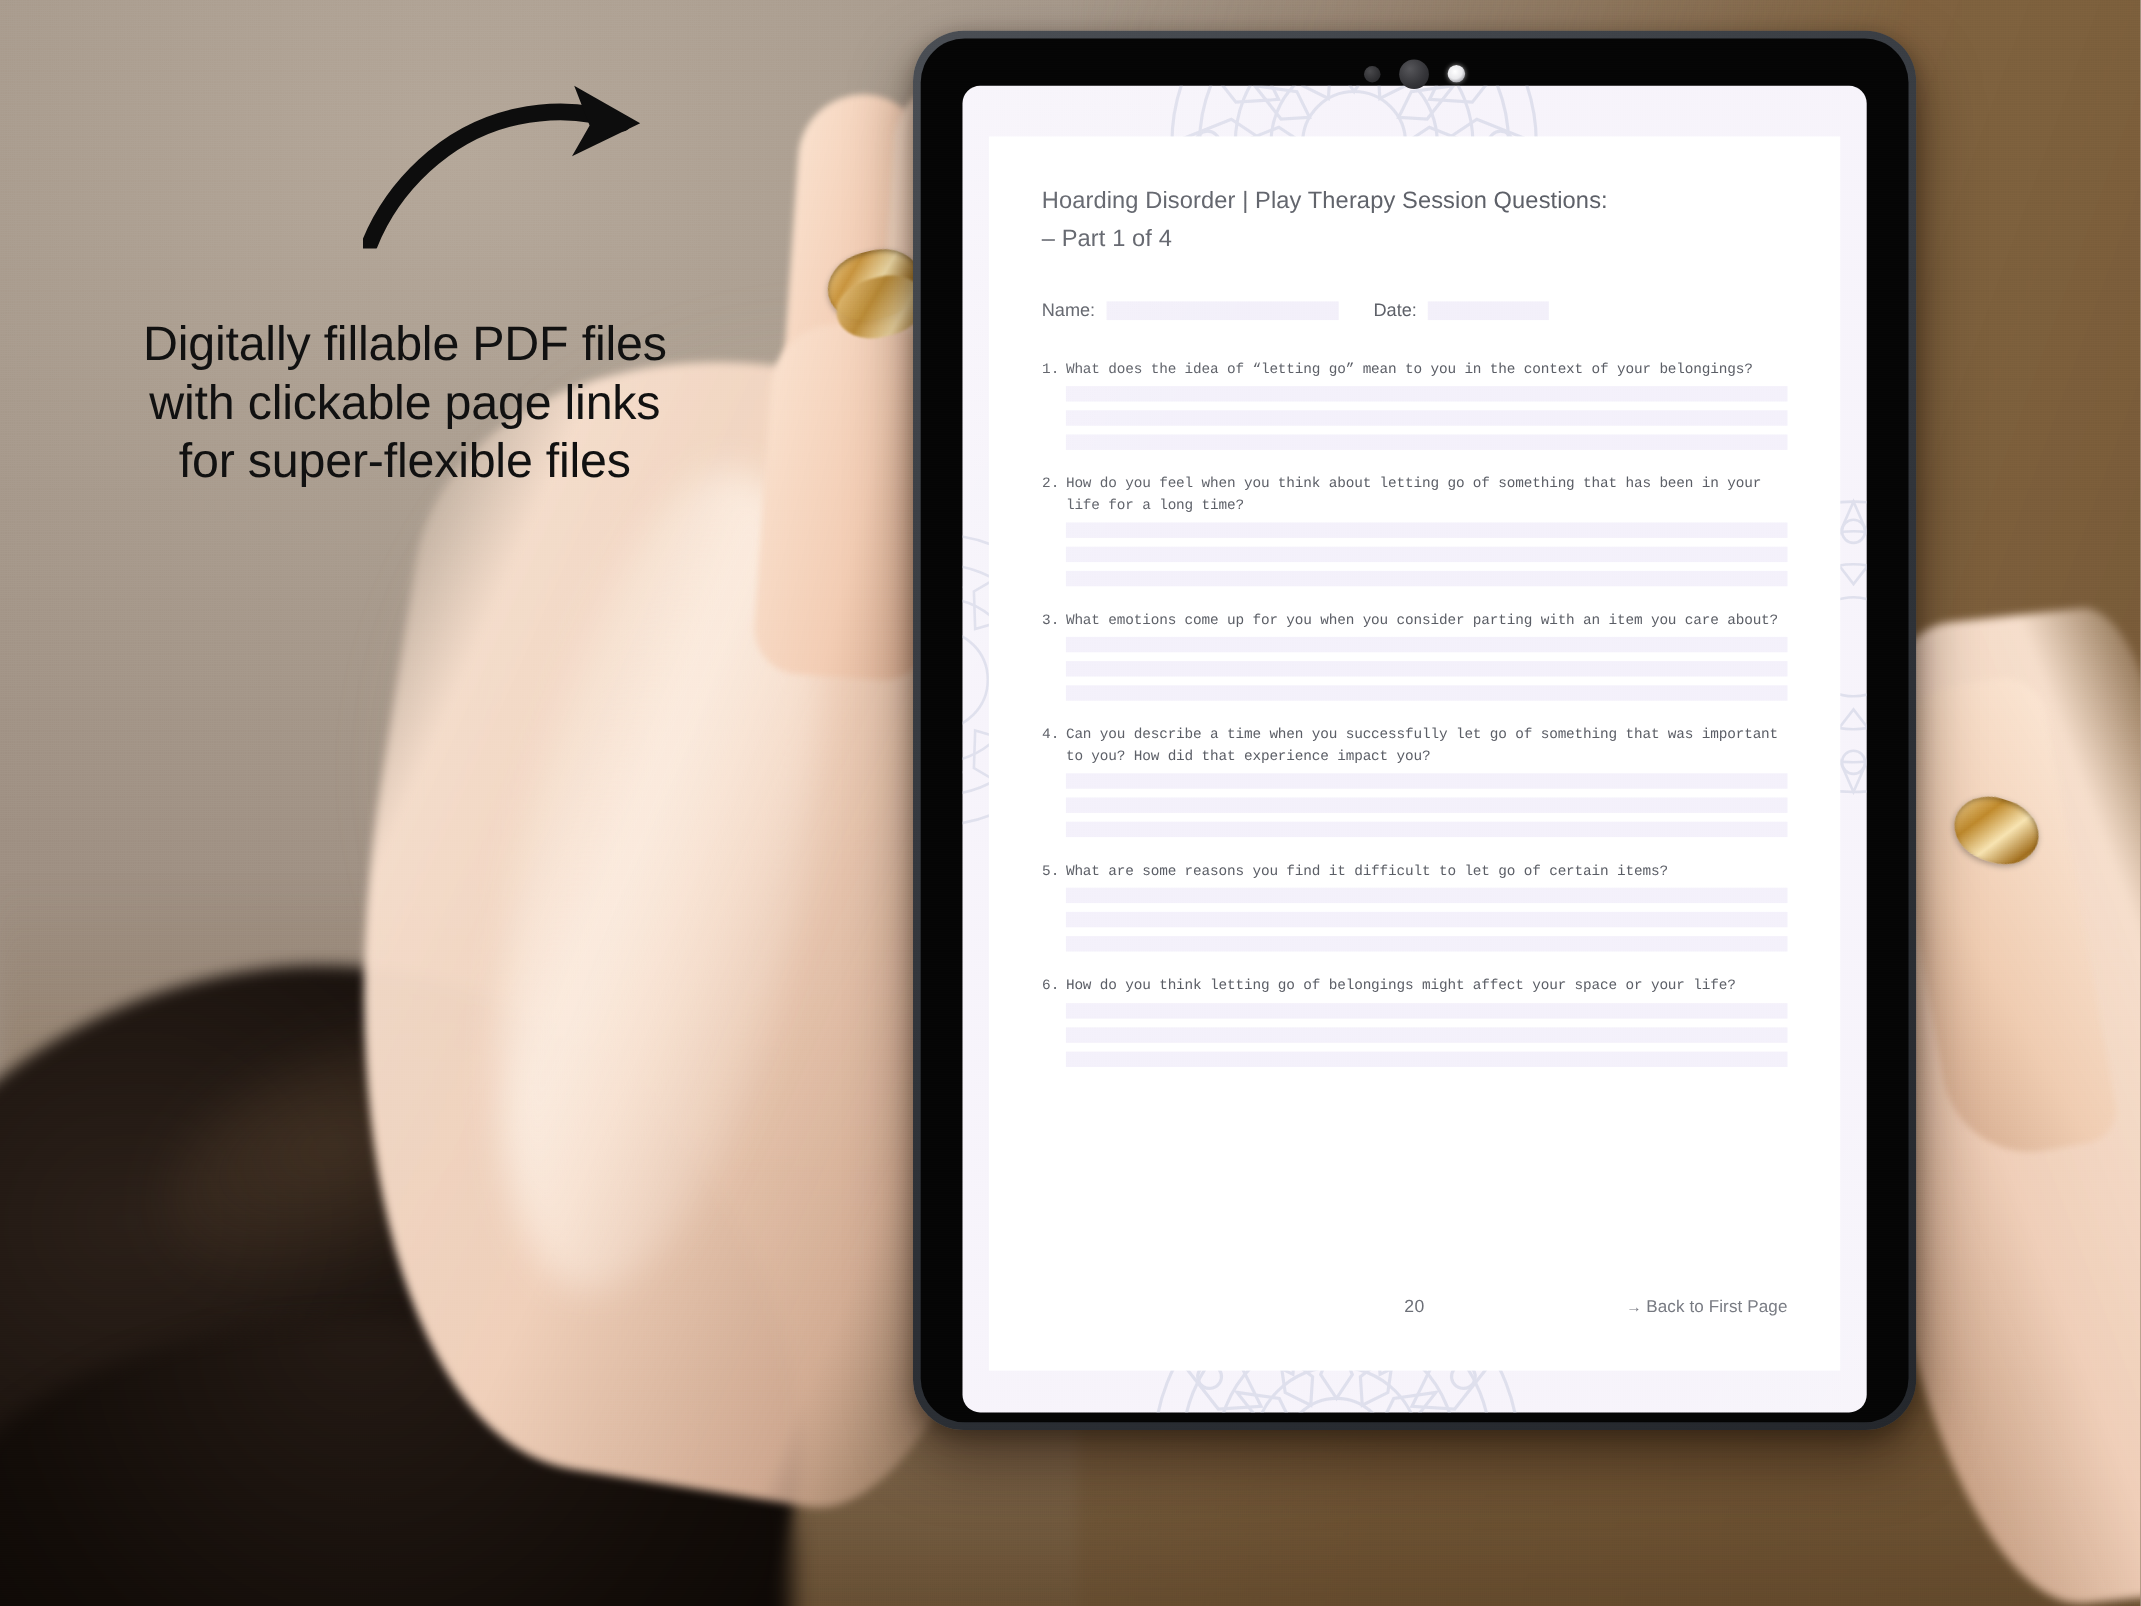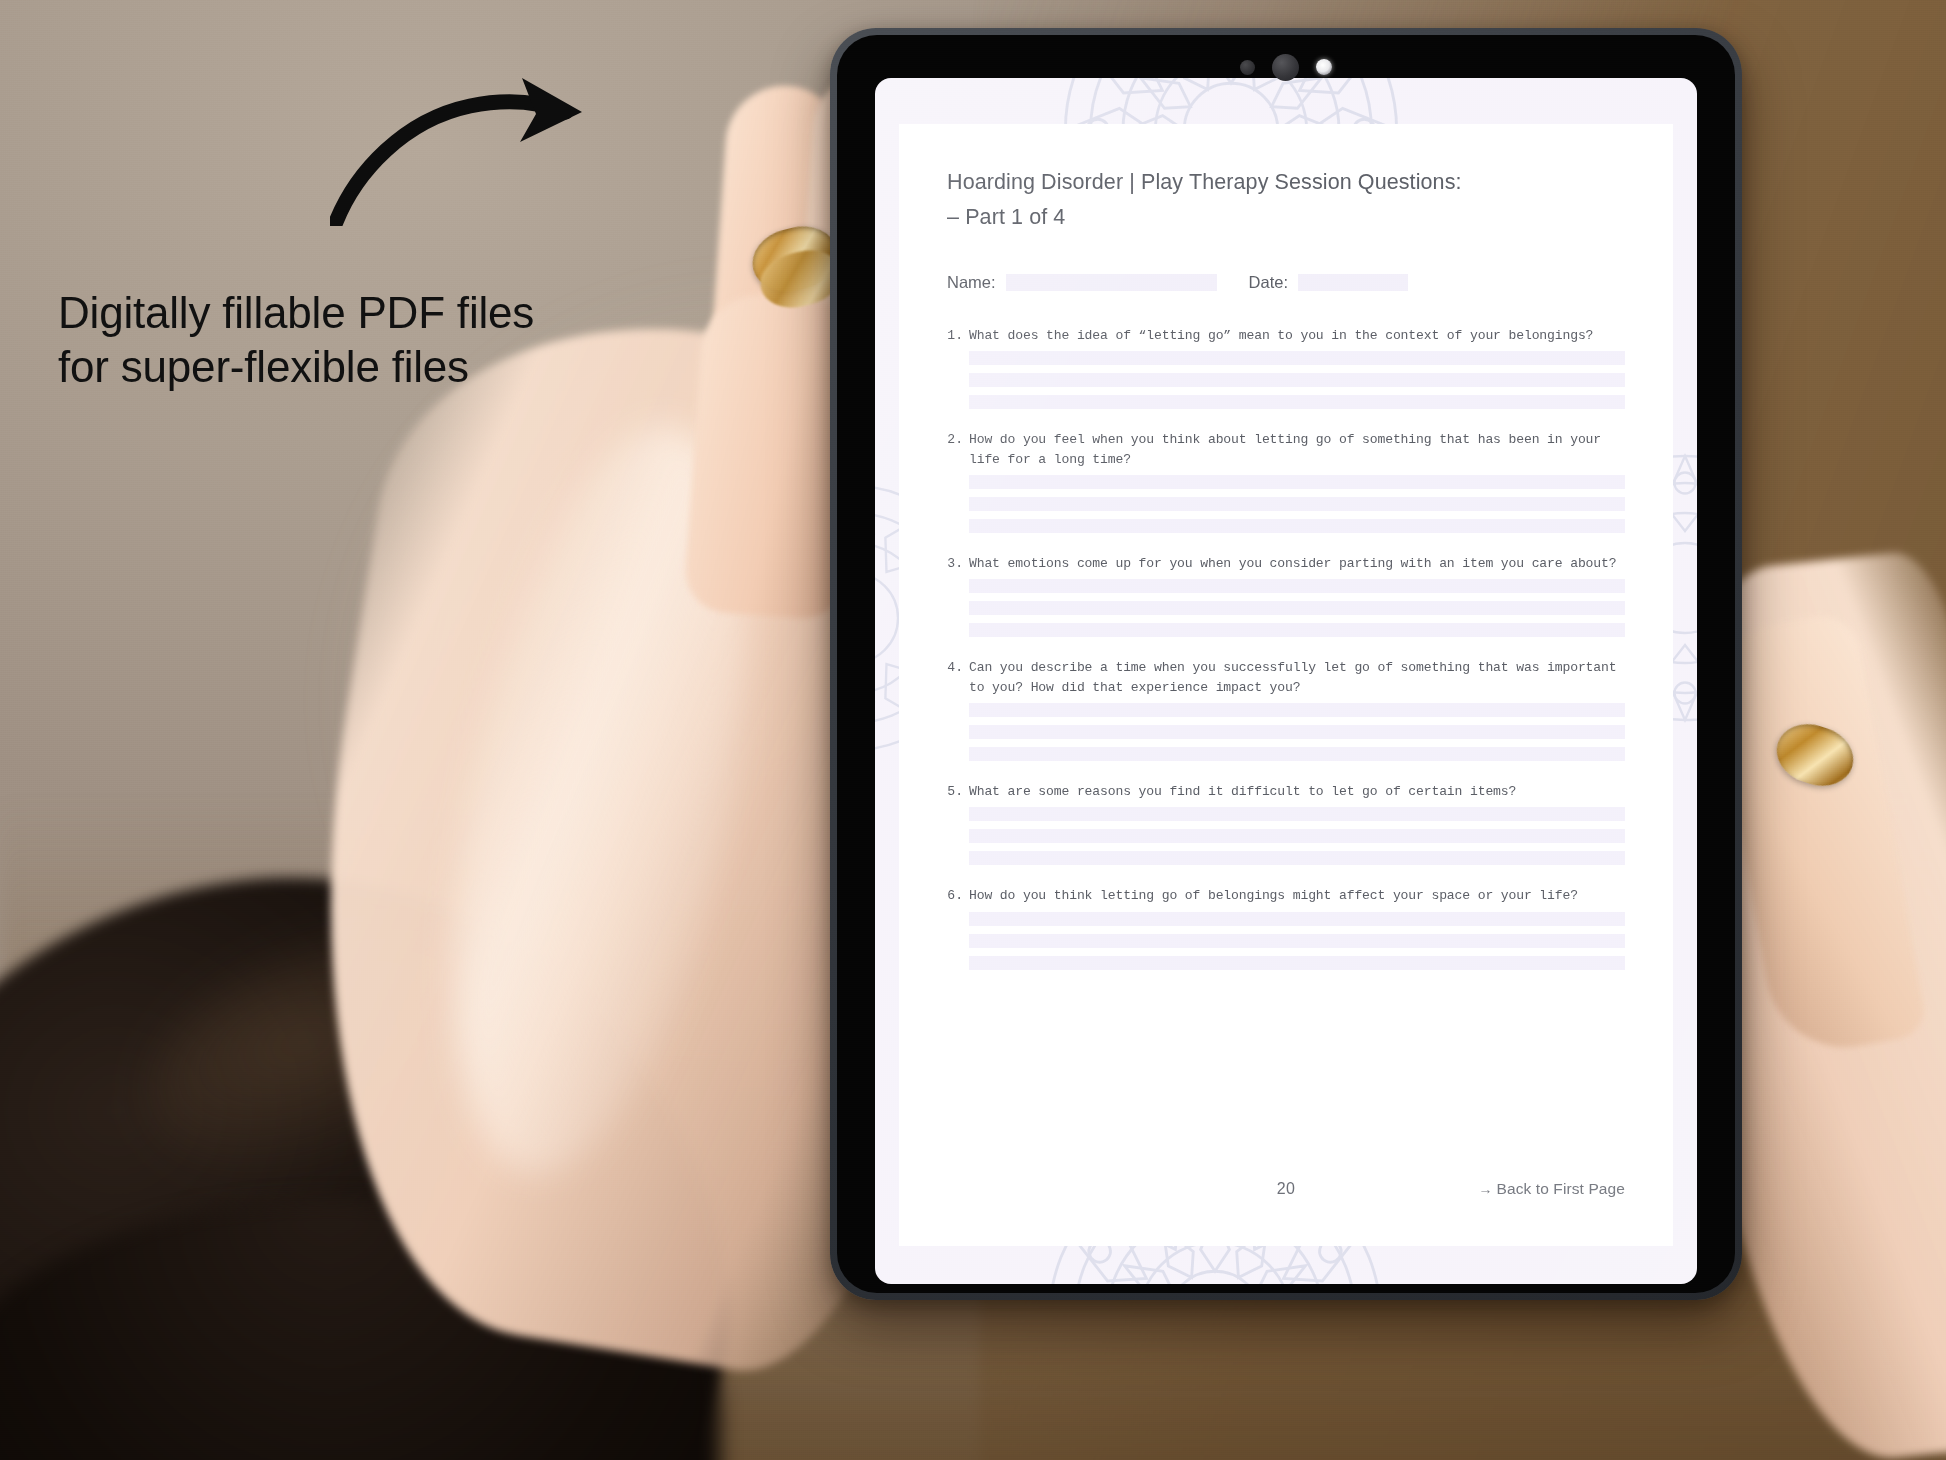--- a/index.html
+++ b/index.html
@@ -337,20 +337,21 @@
   }
 
   
   #overlay-caption {
     position: absolute;
     left: 58px; top: 286px;
     width: 620px;
     font-size: 44px;
     line-height: 1.22;
     color: #111111;
+    text-align: center;
     letter-spacing: -0.2px;
     font-weight: 400;
   }
   #overlay-arrow {
     position: absolute;
     left: 330px; top: 76px;
     width: 280px; height: 150px;
   }
 </style>
 </head>
@@ -591,16 +592,17 @@
 
   <div class="bg-grain"></div>
 
   <svg id="overlay-arrow" viewBox="0 0 280 150">
     <path d="M6 146 C 26 96, 74 44, 140 30 C 178 22, 210 26, 236 36" fill="none" stroke="#0d0d0d" stroke-width="15" stroke-linecap="round"></path>
     <path d="M192 2 L252 36 L190 66 L206 38 Z" fill="#0d0d0d"></path>
   </svg>
 
   <div id="overlay-caption">
     <div>Digitally fillable PDF files</div>
+    <div>with clickable page links</div>
     <div>for super-flexible files</div>
   </div>
 
 </div>
 
 </body></html>

